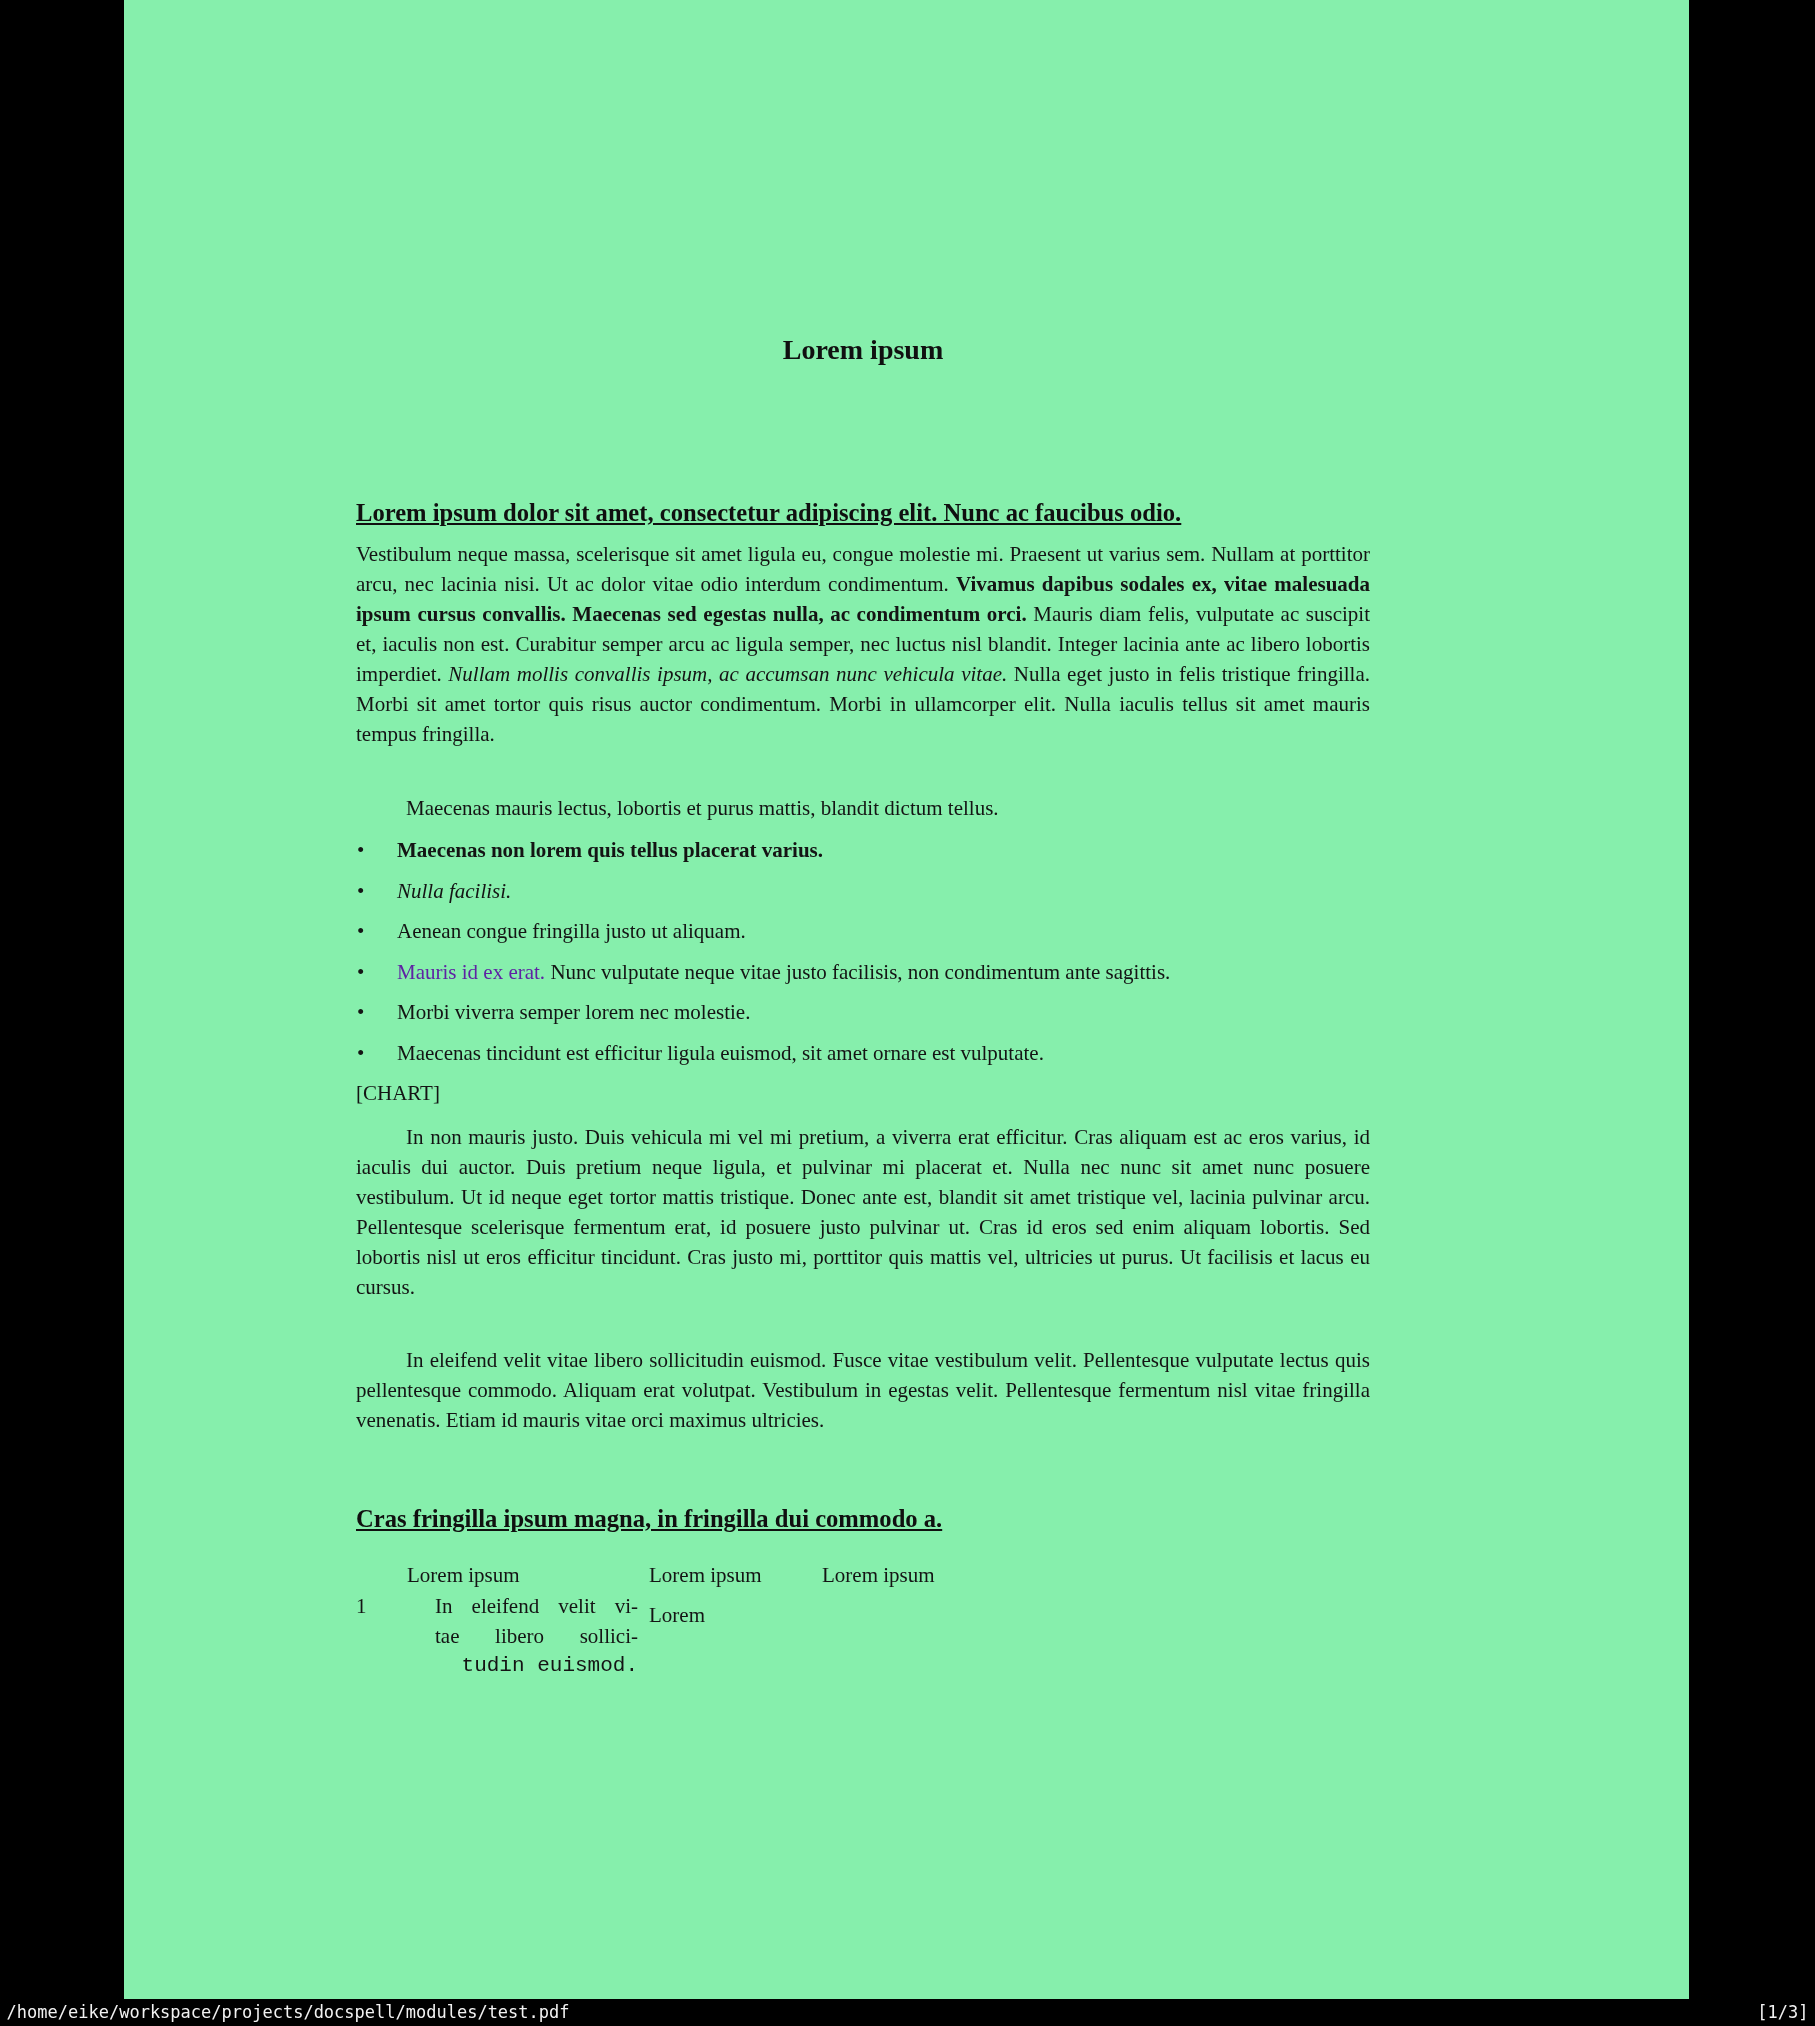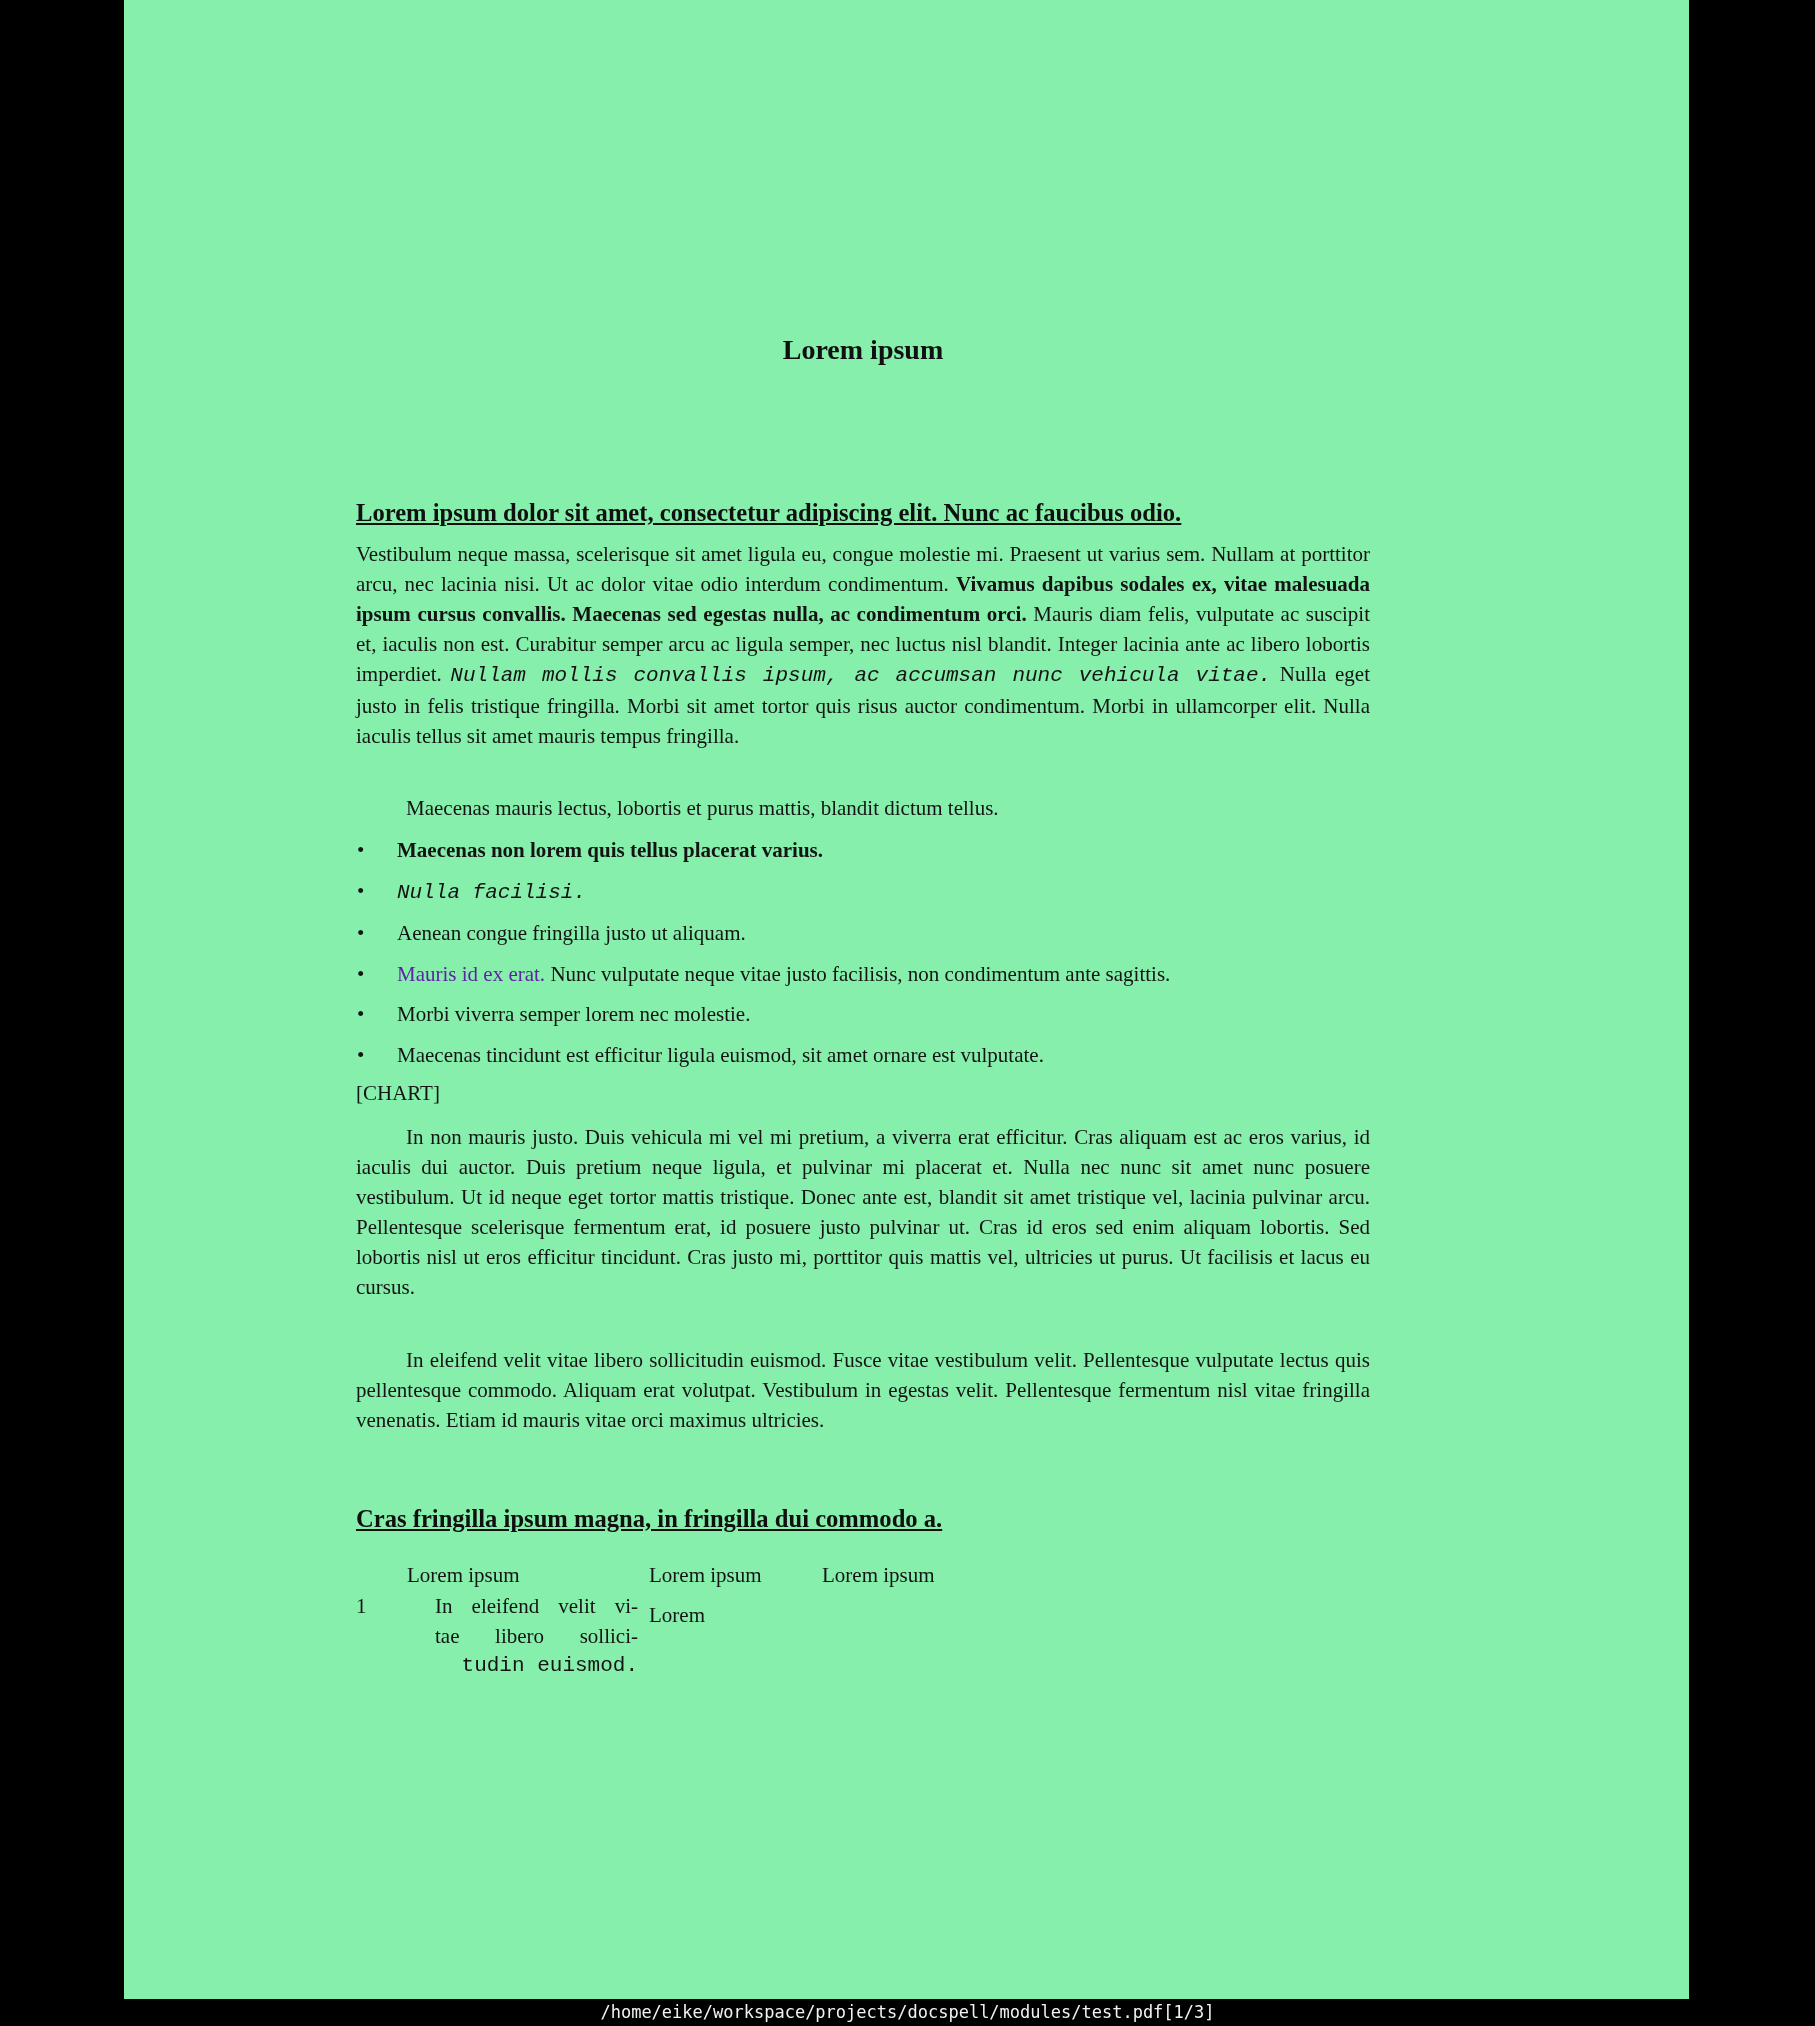--- a/index.html
+++ b/index.html
@@ -25,21 +25,21 @@
   .doc-title{
     position:absolute;left:232px;top:333px;width:1014px;
     margin:0;font-size:28px;line-height:34px;font-weight:bold;
     text-align:center;color:#101010;
   }
   .heading{
     margin:0;font-size:24.6px;line-height:30px;font-weight:bold;color:#101010;text-decoration:underline;
   }
   p.blk{margin:0;}
   .b{font-weight:bold;}
-  .i{font-style:italic;font-family:Liberation Mono, monospace;}
+  .i{font-style:italic;}
   .indent{text-indent:50px;}
   .doclink{color:#5e23a3;text-decoration:none;cursor:pointer;}
   ul.blk{margin:0;padding:0;list-style:none;}
   ul.blk li{position:relative;padding-left:41px;margin:0 0 10.6px 0;}
   ul.blk li .marker{position:absolute;left:0.9px;top:0;}
   .tablewrap{position:absolute;left:232px;top:1560px;width:1014px;height:151px;
     font-size:21px;line-height:30px;color:#141414;}
   .tcell{position:absolute;margin:0;}
   .th1{left:51px;top:0;}
   .th2{left:293px;top:0;}
@@ -47,21 +47,21 @@
   .rownum{left:0;top:31px;}
   .c1{left:51px;top:31px;width:203px;margin-left:28px;}
   .c1 .jl{text-align:justify;text-align-last:justify;}
   .c1 .ll{text-align:right;font-family:Liberation Mono, monospace;}
   .c2{left:293px;top:40px;}
   .statusbar{
     position:absolute;left:0;bottom:0;width:100%;height:27.4px;
     background:#000;color:#f2f2f2;
     font-family:"DejaVu Sans Mono", monospace;
     font-size:17px;line-height:27.4px;
-    display:flex;justify-content:center;
+    display:flex;justify-content:space-between;
     box-sizing:border-box;padding:0 6.6px;
   }
 </style>
 </head>
 <body>
 
 <div class="viewer">
   <div class="page">
 
     <h1 class="doc-title">Lorem ipsum</h1>

